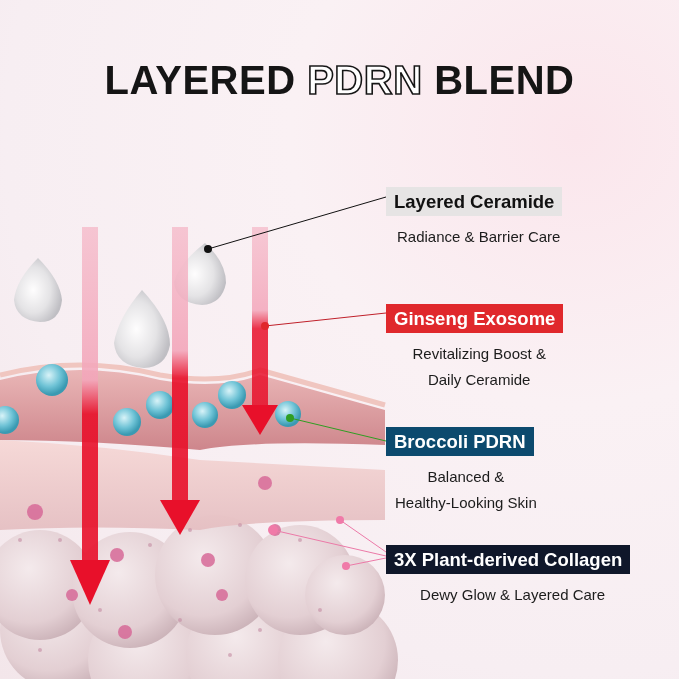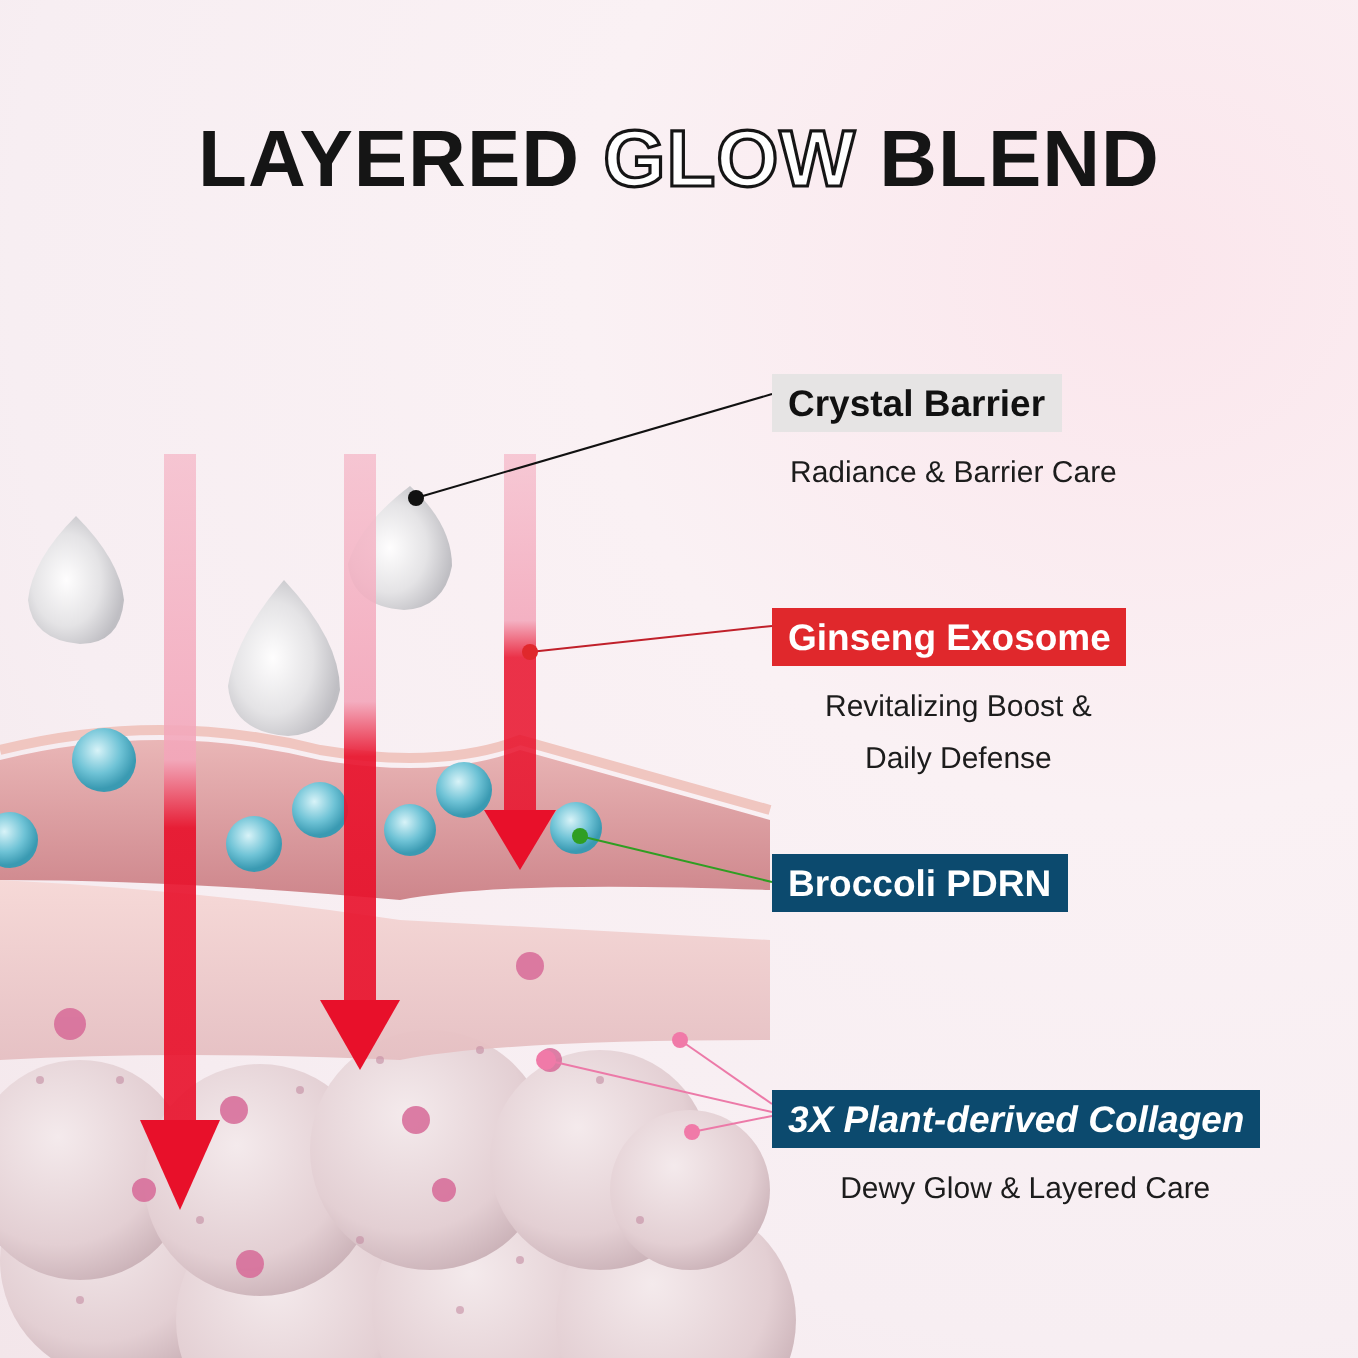--- a/index.html
+++ b/index.html
@@ -25,21 +25,21 @@
   .badge {
     display: inline-block; font-weight: 700; font-size: 18.5px;
     padding: 4px 8px 3px 8px; line-height: 22px;
   }
   .desc { font-size: 15px; line-height: 26px; color: #1c1c1c; margin-top: 8px; padding-left: 9px; text-align: center; }
 </style>
 </head>
 <body>
 
 <div class="title">
-  <span>LAYERED </span><span class="outline">GLOW</span><span> BLEND</span>
+  <span>LAYERED </span><span class="outline">PDRN</span><span> BLEND</span>
 </div>
 
 <svg class="illus" viewBox="0 0 679 679" xmlns="http://www.w3.org/2000/svg">
   <defs>
     <linearGradient id="layer1" x1="0" y1="0" x2="0" y2="1">
       <stop offset="0" stop-color="#e8b0b0"></stop>
       <stop offset="1" stop-color="#c97a80"></stop>
     </linearGradient>
     <linearGradient id="layer2" x1="0" y1="0" x2="0" y2="1">
       <stop offset="0" stop-color="#f6d8d6"></stop>
@@ -139,36 +139,40 @@
   <circle cx="290" cy="418" r="4" fill="#2f9e22"></circle>
   <line x1="273" y1="530" x2="386" y2="556" stroke="#ec7aa8" stroke-width="1"></line>
   <circle cx="273" cy="530" r="5" fill="#f07aa8"></circle>
   <line x1="340" y1="520" x2="386" y2="552" stroke="#ec7aa8" stroke-width="1"></line>
   <circle cx="340" cy="520" r="4" fill="#f07aa8"></circle>
   <line x1="346" y1="566" x2="386" y2="558" stroke="#ec7aa8" stroke-width="1"></line>
   <circle cx="346" cy="566" r="4" fill="#f07aa8"></circle>
 </svg>
 
 <div class="label-group" style="top:187px;">
-  <span class="badge" style="background:#e6e4e4;color:#111;">Crystal Barrier</span>
+  <span class="badge" style="background:#e6e4e4;color:#111;">Layered Ceramide</span>
   <div class="desc">
     <div>Radiance &amp; Barrier Care</div>
   </div>
 </div>
 
 <div class="label-group" style="top:304px;">
   <span class="badge" style="background:#e0282c;color:#fff;">Ginseng Exosome</span>
   <div class="desc">
     <div>Revitalizing Boost &amp;</div>
-    <div>Daily Defense</div>
+    <div>Daily Ceramide</div>
   </div>
 </div>
 
 <div class="label-group" style="top:427px;">
   <span class="badge" style="background:#0c4a6e;color:#fff;">Broccoli PDRN</span>
+  <div class="desc">
+    <div>Balanced &amp;</div>
+    <div>Healthy-Looking Skin</div>
+  </div>
 </div>
 
 <div class="label-group" style="top:545px;">
-  <span class="badge" style="background:#0c4a6e;color:#fff;font-style:italic;">3X Plant-derived Collagen</span>
+  <span class="badge" style="background:#0f172a;color:#fff;">3X Plant-derived Collagen</span>
   <div class="desc">
     <div>Dewy Glow &amp; Layered Care</div>
   </div>
 </div>
 
 </body></html>

